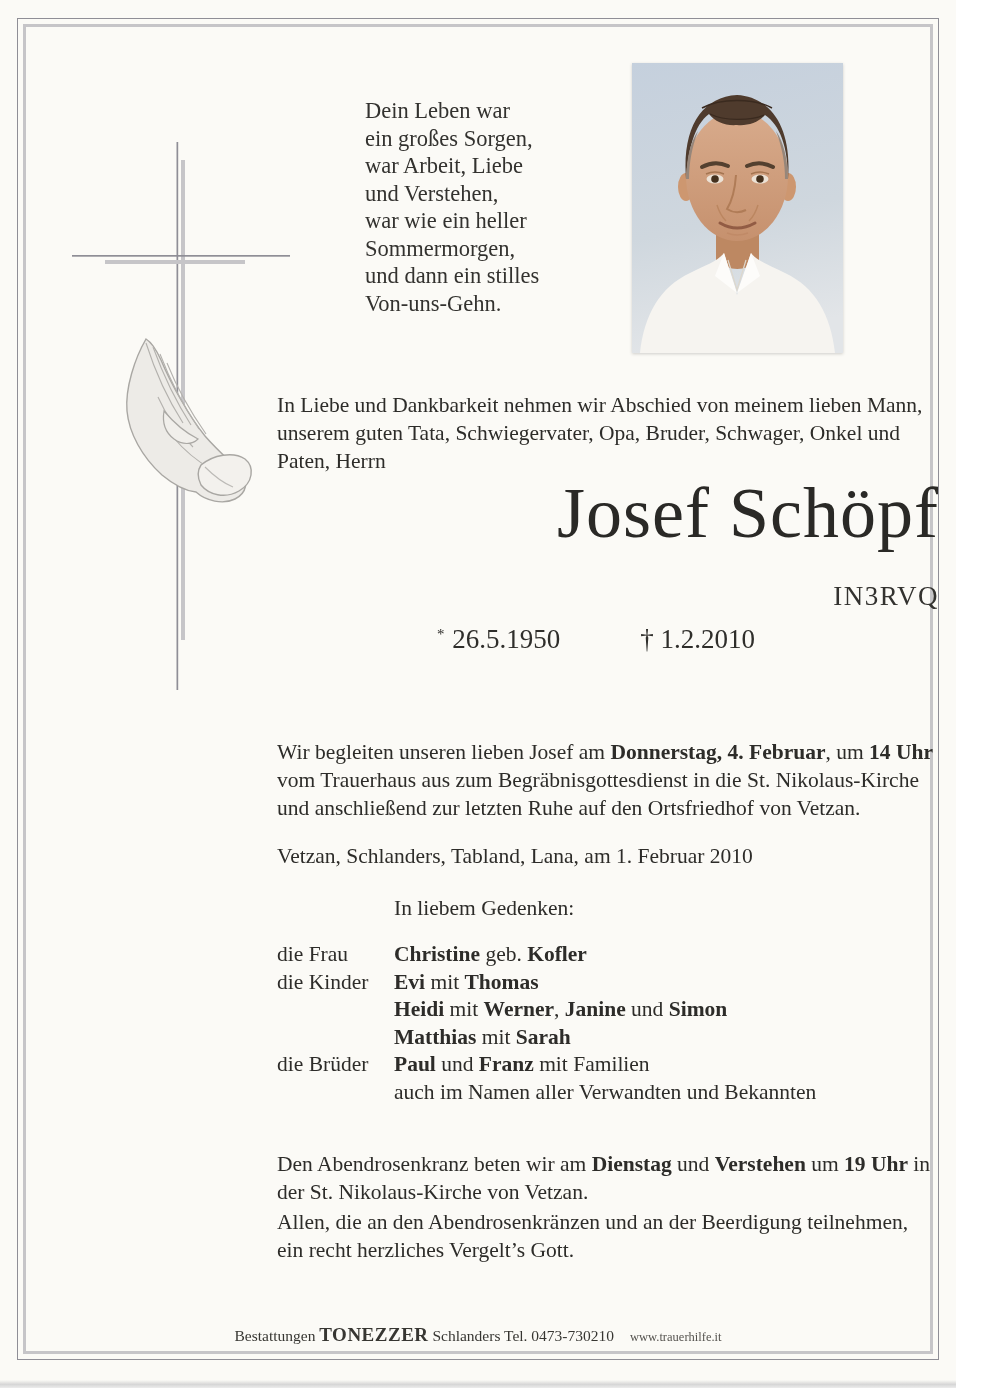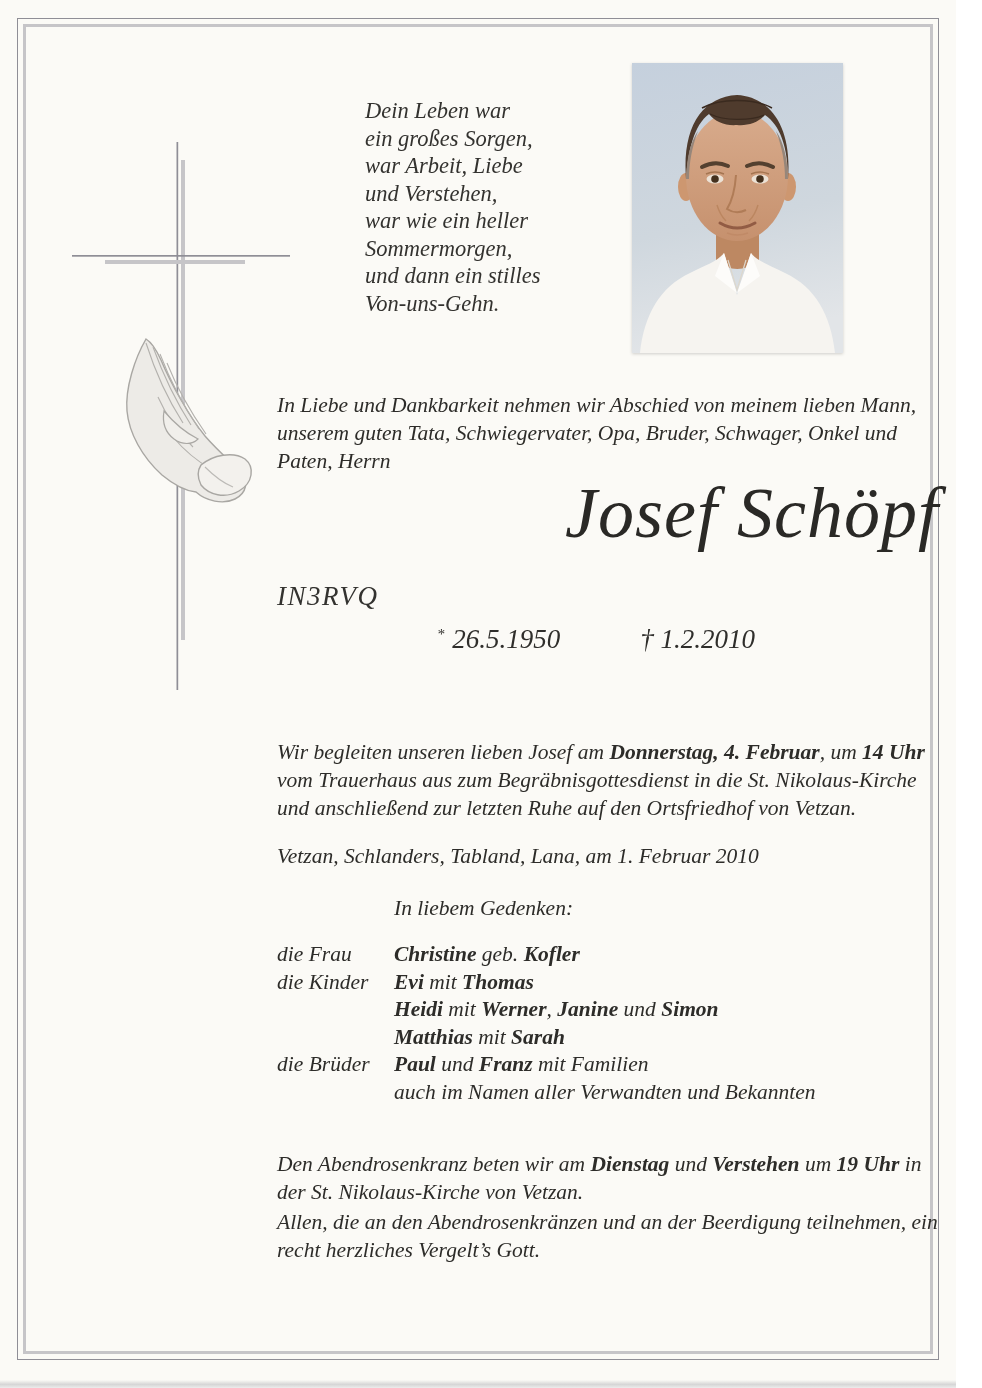--- a/index.html
+++ b/index.html
@@ -3,21 +3,20 @@
 <meta charset="utf-8">
 <style>
   html,body{margin:0;padding:0;background:#ffffff;}
   .card{
     position:relative;
     width:956px;height:1388px;
     background:var(--paper,#fbfaf6);
     font-family:"Liberation Serif", serif;
     color:var(--text,#2d2c29);
     overflow:hidden;
-    font-style:italic;
   }
   .frame-outer{
     position:absolute;left:17px;top:18px;right:17px;bottom:28px;
     border:1.5px solid var(--frame-outer,#8f8e96);
     pointer-events:none;
   }
   .frame-inner{
     position:absolute;left:23px;top:24px;right:23px;bottom:34px;
     border:3.5px solid var(--frame-inner,#c6c5c8);
     pointer-events:none;
@@ -40,21 +39,21 @@
   .col{position:absolute;left:277px;top:0;width:662px;height:1388px;}
   .para{position:absolute;left:0;width:100%;font-size:21.5px;line-height:28px;}
   .intro{top:391px;}
   .name{
     position:absolute;top:476px;left:0;width:100%;
     text-align:right;font-size:72px;line-height:1.05;
     letter-spacing:1px;color:#2a2926;font-weight:400;
   }
   .callsign{
     position:absolute;top:581px;left:0;width:100%;
-    text-align:left;font-size:27px;letter-spacing:1.5px;color:#33322f;
+    text-align:right;font-size:27px;letter-spacing:1.5px;color:#33322f;
   }
   .dates{
     position:absolute;top:624px;left:0;width:100%;
     display:flex;justify-content:center;gap:80px;
     font-size:27px;color:#2f2e2b;transform:translateX(-12px);
   }
   .star{font-size:0.55em;vertical-align:0.62em;letter-spacing:1px;}
   .p1{top:681px;}
   .p2{top:738px;}
   .places{top:842px;}
@@ -203,15 +202,18 @@
       <div></div>
       <div><span>auch im Namen aller Verwandten und Bekannten</span></div>
     </div>
 
     <div class="para closing1"><span>Den Abendrosenkranz beten wir am </span><span class="b">Dienstag</span><span> und </span><span class="b">Verstehen</span><span> um </span><span class="b">19 Uhr</span><span> in der St. Nikolaus-Kirche von Vetzan.</span></div>
 
     <div class="para closing2">Allen, die an den Abendrosenkränzen und an der Beerdigung teilnehmen, ein recht herzliches Vergelt’s Gott.</div>
 
   </div>
 
+  <div class="footer">
+    <span>Bestattungen </span><span class="brand">TONEZZER</span><span> Schlanders Tel. 0473-730210</span><span class="url">www.trauerhilfe.it</span>
+  </div>
 
   <div class="scan-bottom"></div>
 </div>
 
 </body></html>

